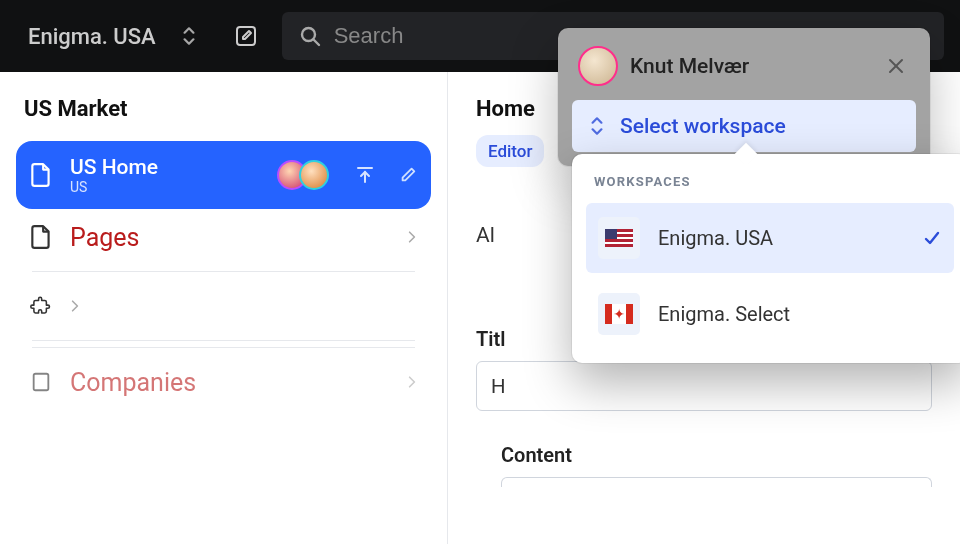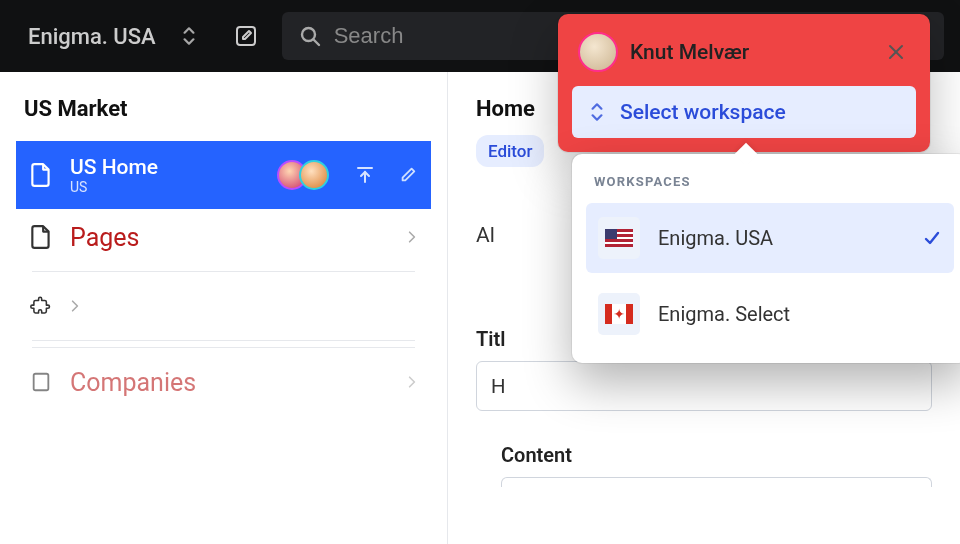--- a/index.html
+++ b/index.html
@@ -11,21 +11,21 @@
     .edit-icon-btn { width: 40px; height: 40px; display: flex; align-items: center; justify-content: center; color: #ccc; cursor: pointer; border-radius: 4px; }
     .search-wrap { flex: 1; display: flex; align-items: center; background: #222326; border-radius: 6px; height: 48px; padding: 0 16px; gap: 12px; }
     .search-wrap svg { color: #aaa; flex-shrink: 0; }
     .search-input { background: transparent; border: none; color: #ccc; font-size: 22px; outline: none; flex: 1; }
     .search-input::placeholder { color: #888; }
     
     .main { display: flex; height: calc(544px - 72px); }
     .sidebar { width: 448px; border-right: 1px solid #e6e8ec; padding: 24px 0 12px; }
     .sidebar-title { font-size: 22px; font-weight: 700; color: #111; padding: 0 24px; margin-bottom: 20px; }
     .nav { padding: 0 16px; }
-    .nav-item { display: flex; align-items: center; height: 56px; border-radius: 0; padding: 0 14px; gap: 18px; cursor: pointer; }
+    .nav-item { display: flex; align-items: center; height: 56px; border-radius: 16px; padding: 0 14px; gap: 18px; cursor: pointer; }
     .nav-item .label { font-size: 25px; color: #b91c1c; flex: 1; }
     .nav-item .chev { color: #aaa; }
     .nav-item.active { background: #2563ff; color: #fff; height: 68px; }
     .nav-item.active .label { color: #fff; font-size: 21px; font-weight: 500; }
     .nav-item.active .sub { color: #d6e2ff; font-size: 14px; display:block; }
     .nav-item .sub { display: none; }
     .nav-item .textcol { display: flex; flex-direction: column; flex: 1; }
     .nav-item .doc-icon { width: 22px; height: 26px; }
     .nav-item.active .doc-icon path, .nav-item.active .doc-icon rect { stroke: #fff; }
     .avatars { display: flex; align-items: center; margin-right: 8px; }
@@ -37,21 +37,21 @@
     .hr { height: 1px; background: #e6e8ec; margin: 6px 16px; }
     
     .content { flex: 1; padding: 24px 28px 0; position: relative; }
     .content-title { font-size: 22px; font-weight: 700; color: #111; margin-bottom: 14px; }
     .tag { display: inline-block; background: #e6edff; color: #2b4cd9; font-size: 17px; padding: 6px 12px; border-radius: 12px; font-weight: 500; margin-bottom: 56px; }
     .row { font-size: 21px; color: #333; margin-bottom: 80px; }
     .field-label { font-size: 20px; font-weight: 600; color: #222; margin-bottom: 10px; }
     .field-input { border: 1px solid #d0d5dd; border-radius: 6px; height: 50px; width: 100%; padding: 0 14px; font-size: 20px; color: #333; }
     .field-block2 { margin-top: 32px; margin-left: 25px; }
     
-    .popover { position: absolute; top: 14px; left: 558px; width: 372px; background: #ef4444; border-radius: 10px; box-shadow: 0 20px 48px rgba(0,0,0,0.25), 0 0 0 1px rgba(0,0,0,0.06); padding: 16px 14px 14px; z-index: 10; }
+    .popover { position: absolute; top: 28px; left: 558px; width: 372px; background: #a3a3a3; border-radius: 10px; box-shadow: 0 20px 48px rgba(0,0,0,0.25), 0 0 0 1px rgba(0,0,0,0.06); padding: 16px 14px 14px; z-index: 10; }
     .pop-header { display: flex; align-items: center; gap: 12px; padding: 2px 6px 14px; }
     .pop-avatar { width: 40px; height: 40px; border-radius: 50%; border: 2px solid #ff2e8b; background: radial-gradient(circle at 40% 35%, #f4e6d0, #cbb38f); }
     .pop-name { font-size: 21px; font-weight: 500; color: #222; flex: 1; }
     .pop-close { width: 28px; height: 28px; display:flex; align-items:center; justify-content:center; color:#555; cursor:pointer; }
     .pop-select { display: flex; align-items: center; gap: 14px; background: #e6edff; color: #2b4cd9; padding: 14px 16px; border-radius: 6px; font-size: 21px; font-weight: 500; cursor: pointer; position: relative; }
     .pop-select .sort-icon { color:#2b4cd9; }
     
     .dropdown { position: absolute; top: 154px; left: 572px; width: 396px; background: #fff; border-radius: 10px; box-shadow: 0 20px 48px rgba(0,0,0,0.3), 0 0 0 1px rgba(0,0,0,0.06); padding: 16px 14px 14px; z-index: 11; }
     .dropdown::before { content: ""; position: absolute; top: -8px; left: 166px; width: 16px; height: 16px; background: #fff; transform: rotate(45deg); box-shadow: -2px -2px 4px rgba(0,0,0,0.06); }
     .dd-title { font-size: 13px; font-weight: 700; letter-spacing: 1.2px; color: #7a8494; padding: 4px 8px 8px; }

